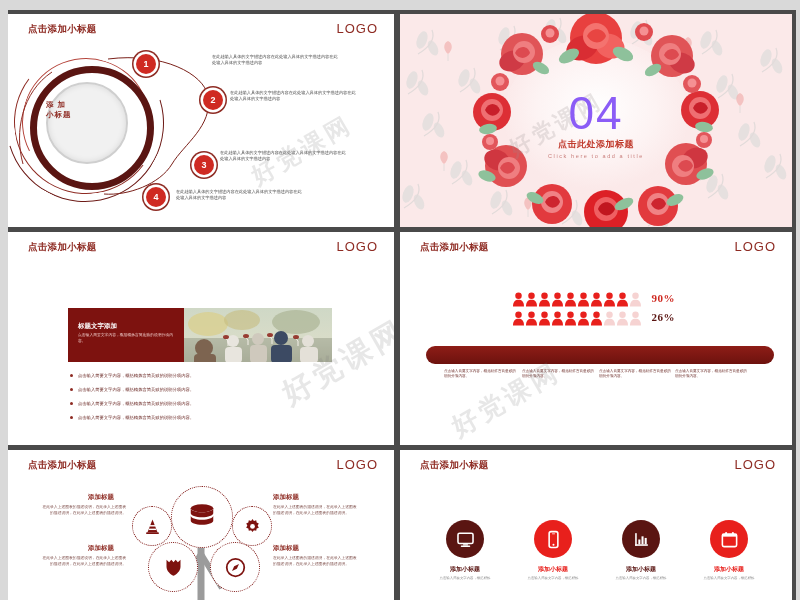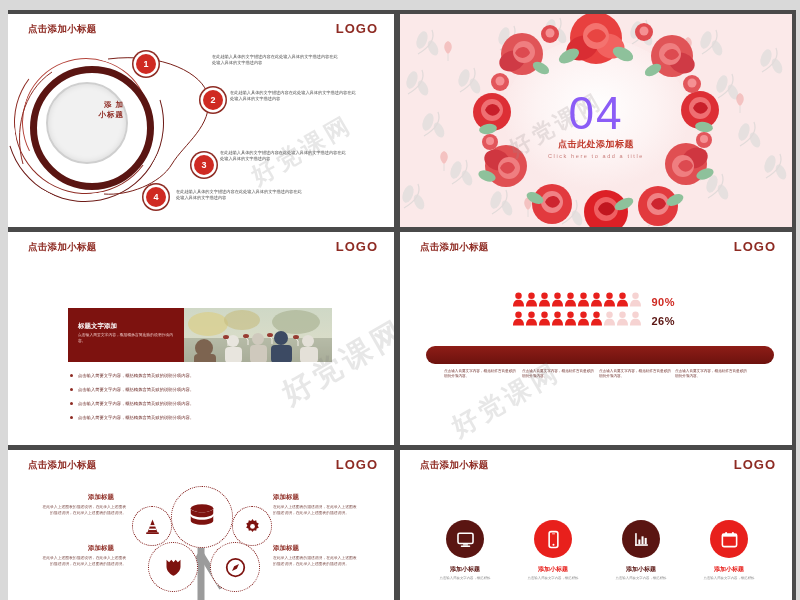--- a/index.html
+++ b/index.html
@@ -9,37 +9,37 @@
     font-family:"Liberation Sans","DejaVu Sans",sans-serif;
   }
   #root{position:relative;width:800px;height:600px;background:#d9d9d9;}
   .slide{position:absolute;background:#fff;overflow:hidden;}
   .gutter{position:absolute;background:#4a4a4a;}
 
   .sl-head{position:absolute;left:0;top:0;width:100%;height:32px;}
   .sl-title{position:absolute;left:20px;top:9px;font-size:9.5px;font-weight:bold;
     color:#8e2b23;letter-spacing:.3px;white-space:nowrap;}
   .sl-logo{position:absolute;right:16px;top:7px;font-size:13px;color:#8e2b23;
-    letter-spacing:1px;font-weight:700;white-space:nowrap;}
+    letter-spacing:1px;font-weight:400;white-space:nowrap;}
 
   
   .ring{position:absolute;border-radius:50%;}
   .c-outer{left:22px;top:52px;width:110px;height:110px;border:7px solid #5a1512;}
   .c-inner{left:38px;top:68px;width:78px;height:78px;background:#f1f1f1;
     border:2px solid #cfcfcf;box-shadow:inset 0 0 6px rgba(0,0,0,.10);}
   .c-arc1{left:14px;top:44px;width:126px;height:126px;border:1.6px solid #b5453c;
     border-right-color:transparent;border-bottom-color:transparent;
     transform:rotate(18deg);}
   .c-arc2{left:6px;top:36px;width:142px;height:142px;border:1.2px solid #8e2b23;
     border-top-color:transparent;border-right-color:transparent;
     transform:rotate(-8deg);}
   .c-arc3{left:-2px;top:30px;width:156px;height:156px;border:1px solid #6d1a16;
     border-top-color:transparent;border-left-color:transparent;
     transform:rotate(28deg);}
-  .c-label{position:absolute;left:38px;top:86px;width:78px;text-align:right;
+  .c-label{position:absolute;left:38px;top:86px;width:78px;text-align:left;
     font-size:7.5px;font-weight:bold;color:#8e2b23;line-height:10px;letter-spacing:1px;}
 
   .step{position:absolute;width:20px;height:20px;border-radius:50%;
     background:#cf2a22;color:#fff;font-size:9px;font-weight:bold;
     display:flex;align-items:center;justify-content:center;
     box-shadow:0 0 0 2.5px #fff,0 0 0 4px #8e2b23;}
   .steptxt{position:absolute;font-size:4.2px;color:#4a4a4a;line-height:6.4px;width:128px;}
 
   
   .roses{position:absolute;left:0;top:0;width:100%;height:100%;
@@ -57,21 +57,21 @@
   .redbox .rb-s{position:absolute;left:10px;top:25px;width:98px;font-size:3.8px;
     color:#f0cdcb;line-height:5.6px;}
   .photo{position:absolute;left:176px;top:76px;width:148px;height:54px;overflow:hidden;}
   .bullets{position:absolute;left:60px;top:140px;width:260px;}
   .bul{position:relative;font-size:4.3px;color:#6b2a26;line-height:7px;margin-bottom:7px;
     padding-left:10px;}
   .bul:before{content:"";position:absolute;left:2px;top:2.3px;width:3px;height:3px;
     background:#8e2b23;border-radius:50%;}
 
   
-  .pplrow{position:absolute;display:flex;align-items:center;gap:1.5px;}
+  .pplrow{position:absolute;display:flex;gap:1.5px;font-family:Liberation Serif, serif;}
   .pct{font-size:11px;font-weight:bold;color:#cf2a22;margin-left:8px;letter-spacing:.5px;}
   .pct.dark{color:#5a1512;}
   .ribbon{position:absolute;left:26px;top:114px;width:348px;height:18px;
     background:linear-gradient(180deg,#8e1d17 0%,#6d120e 100%);
     border-radius:9px;}
   .rib-t{position:absolute;top:3px;font-size:7px;font-weight:bold;color:#fff;}
   .rib-d{position:absolute;font-size:3.6px;color:#6b2a26;line-height:5.2px;width:74px;}
 
   
   .bub{position:absolute;border-radius:50%;background:#fff;

